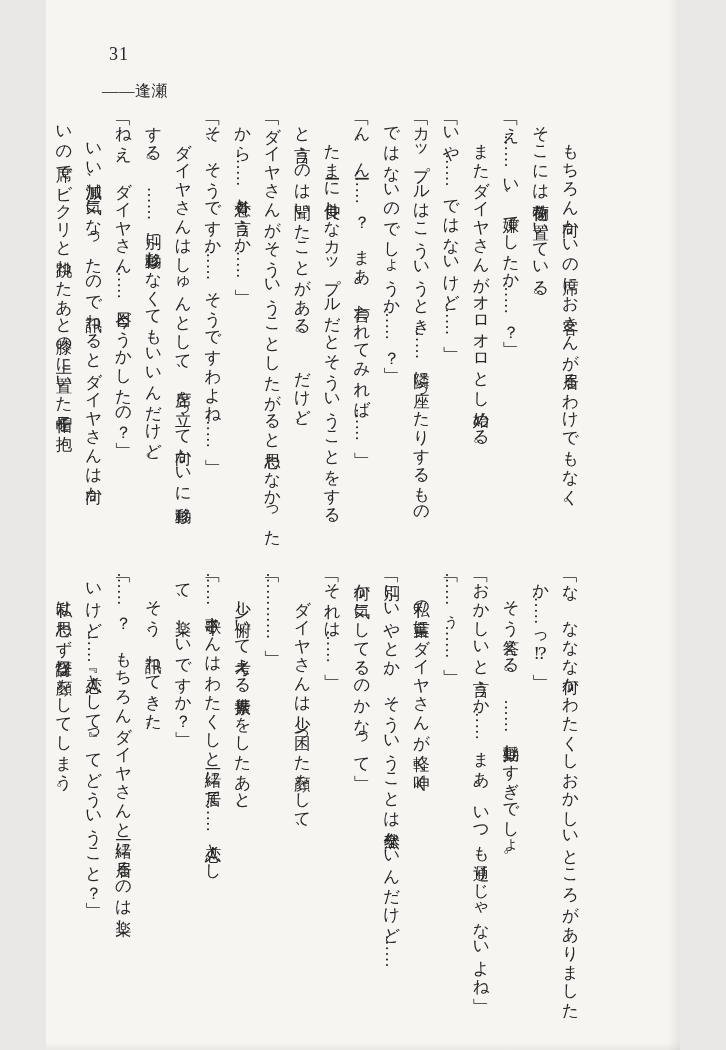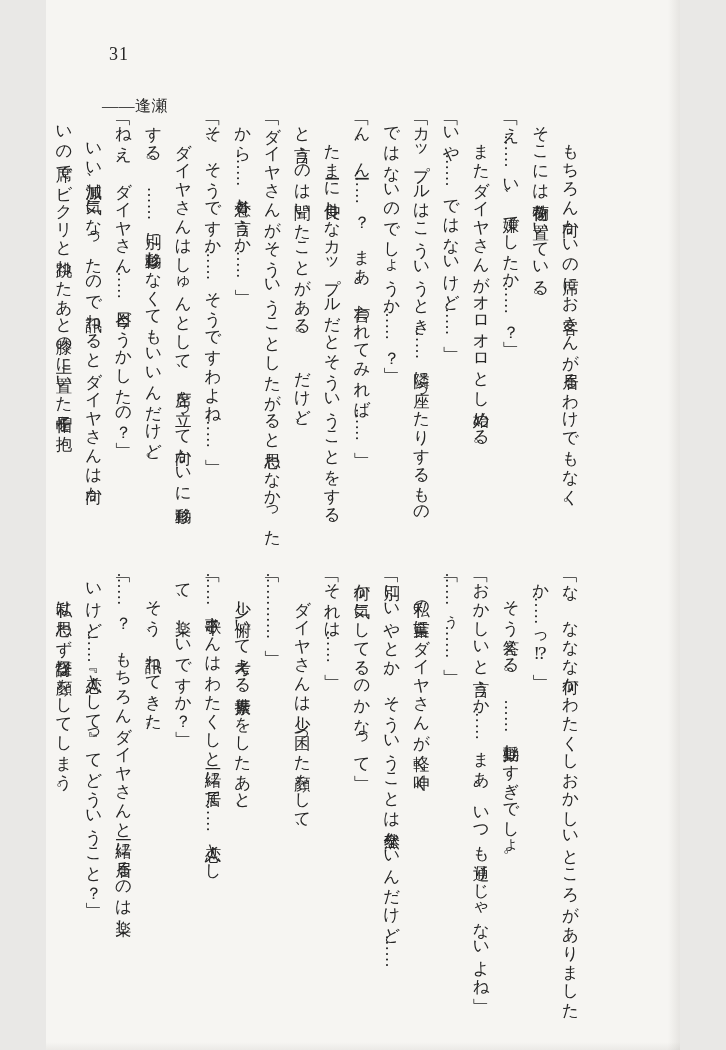--- a/index.html
+++ b/index.html
@@ -34,21 +34,21 @@
   .folio-number {
     position: absolute;
     left: 63px;
     top: 44px;
     font-size: 18px;
     letter-spacing: 1px;
   }
   .running-header {
     position: absolute;
     left: 56px;
-    top: 96px;
+    top: 81px;
     font-size: 16px;
     letter-spacing: 0.5px;
     white-space: nowrap;
   }
   .dan {
     position: absolute;
     right: 95px;
     writing-mode: vertical-rl;
     text-orientation: mixed;
     font-size: 16.5px;

